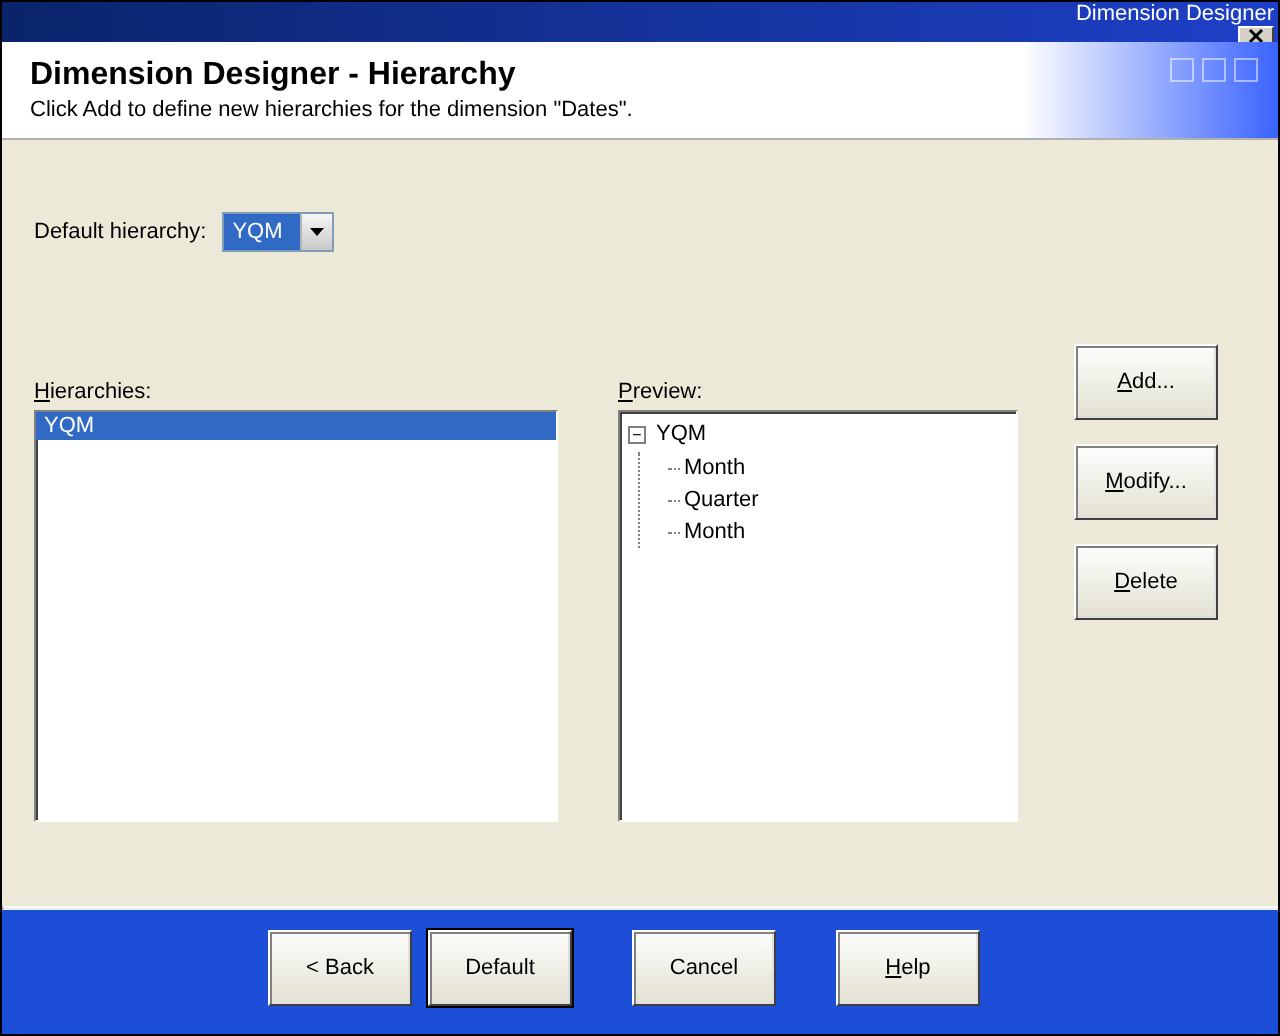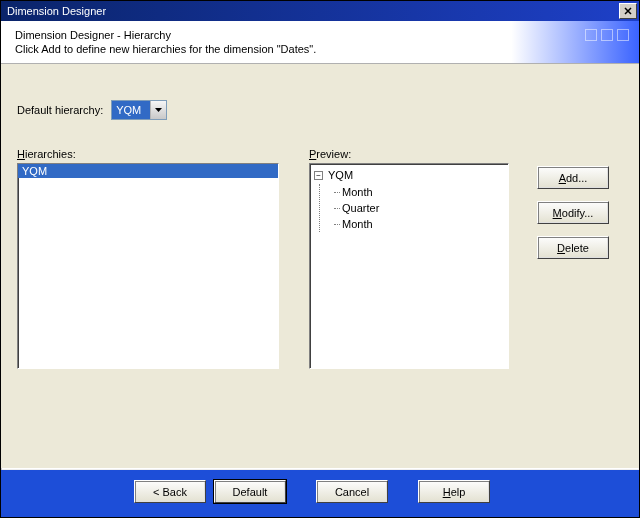--- a/index.html
+++ b/index.html
@@ -20,22 +20,23 @@
     flex-direction: column;
     border: 1px solid #000;
     box-sizing: border-box;
   }
   .titlebar {
     height: 20px;
     background: #0a246a; 
     background: linear-gradient(to right, #0a246a 0%, #1e40c8 100%);
     color: #fff;
     display: flex;
-    align-items: center;
+    align-items: flex-end;
     padding: 0 2px 0 6px;
+    flex-direction: column;
   }
   .titlebar .title {
     flex: 1;
     font-size: 11px;
   }
   .titlebar .close-btn {
     width: 16px;
     height: 14px;
     background: #d4d0c8;
     border: 1px solid #fff;
@@ -52,22 +53,22 @@
   }
   .header-panel {
     background: #fff;
     background: linear-gradient(to right, #fff 80%, #3a63ff 100%);
     padding: 8px 14px 8px 14px;
     border-bottom: 1px solid #b0b0b0;
     position: relative;
   }
   .header-panel h1 {
     margin: 0 0 2px 0;
-    font-size: 11px;
-    font-weight: normal;
+    font-size: 16px;
+    font-weight: bold;
   }
   .header-panel p {
     margin: 0;
     font-size: 11px;
   }
   .header-faint-boxes {
     position: absolute;
     right: 10px;
     top: 8px;
     display: flex;
@@ -121,20 +122,21 @@
   }
   .combo .combo-arrow svg { display:block; }
 
   .mid-area {
     display: flex;
     align-items: flex-start;
   }
   .col {
     display: flex;
     flex-direction: column;
+    margin-top: 36px;
   }
   .col-label {
     margin-bottom: 3px;
   }
   .underline-h { text-decoration: underline; }
   .listbox, .treebox {
     background: #fff;
     border: 1px solid #808080;
     border-top-color: #808080;
     border-left-color: #808080;
@@ -214,21 +216,21 @@
 
   .btn-col {
     margin-left: 28px;
     display: flex;
     flex-direction: column;
     gap: 12px;
     padding-top: 18px;
   }
   button.winbtn {
     width: 72px;
-    height: 23px;
+    height: 38px;
     font-family: Tahoma, Arial, sans-serif;
     font-size: 11px;
     background: #ece9d8;
     border: 1px solid #707070;
     border-top-color: #fff;
     border-left-color: #fff;
     border-right-color: #404040;
     border-bottom-color: #404040;
     box-shadow: 1px 1px 0 #808080 inset, -1px -1px 0 #dfdfdf inset;
     background: linear-gradient(#fdfdfd, #e3e1d1);

